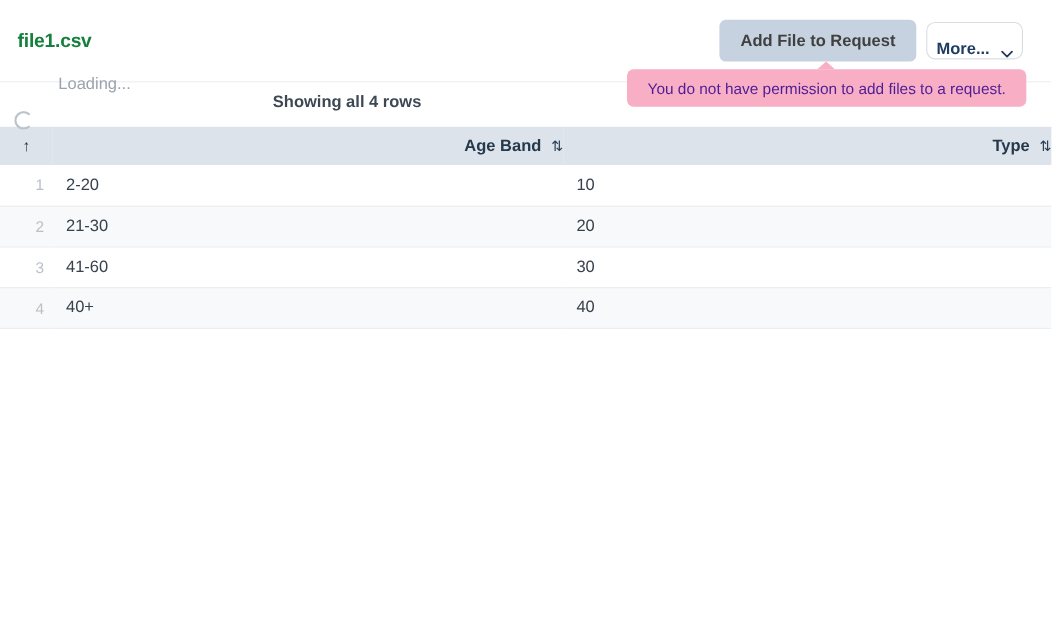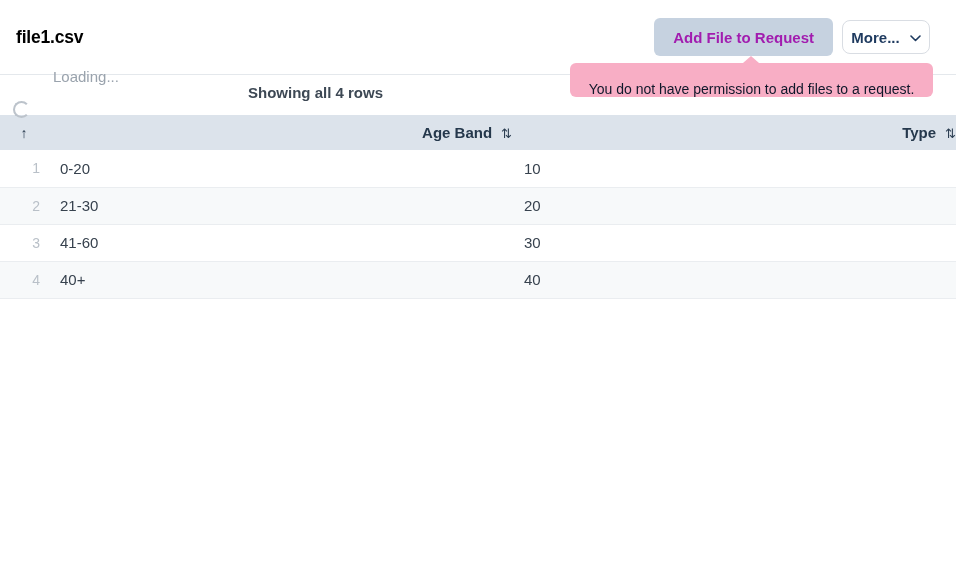--- a/index.html
+++ b/index.html
@@ -16,28 +16,28 @@
     display: flex;
     align-items: center;
     height: 75px;
     padding: 0 26px 0 16px;
     border-bottom: 1px solid #e4e8ec;
     background: #ffffff;
   }
   .file-title {
     font-size: 17.5px;
     font-weight: 700;
-    color: #000000;
+    color: #15803d;
     letter-spacing: -0.2px;
     margin-right: auto;
     text-align: right;
   }
   .btn-add {
     background: #c6d2e0;
-    color: #a21caf;
+    color: #404040;
     font-family: inherit;
     font-size: 15px;
     font-weight: 600;
     border: none;
     border-radius: 6px;
     height: 38px;
     padding: 0 19px;
     cursor: pointer;
   }
   .btn-more {
@@ -45,43 +45,43 @@
     color: #1e3a5f;
     font-family: inherit;
     font-size: 15px;
     font-weight: 600;
     border: 1px solid #d9dde3;
     border-radius: 8px;
     height: 34px;
     width: 88px;
     margin-left: 9px;
     display: flex;
-    align-items: center;
+    align-items: flex-end;
     justify-content: center;
     gap: 10px;
     cursor: pointer;
   }
   .chevron { display: inline-block; margin-top: 2px; }
 
   
   .tooltip {
     position: absolute;
     left: 570px;
     top: 63px;
     width: 363px;
     height: 34px;
     background: #f8aec5;
     border-radius: 6px;
     display: flex;
-    align-items: flex-end;
+    align-items: center;
     justify-content: center;
     z-index: 20;
     font-size: 14px;
     font-weight: 500;
-    color: #0f172a;
+    color: #4c1d95;
     white-space: nowrap;
   }
   .tooltip-arrow {
     position: absolute;
     top: -7px;
     left: 173px;
     width: 0; height: 0;
     border-left: 8px solid transparent;
     border-right: 8px solid transparent;
     border-bottom: 7px solid #f8aec5;
@@ -231,21 +231,21 @@
           <span>Age Band</span><span class="sort-icon">⇅</span>
         </th>
         <th>
           <span>Type</span><span class="sort-icon">⇅</span>
         </th>
       </tr>
     </thead>
     <tbody>
       <tr>
         <td class="idx">1</td>
-        <td>0-20</td>
+        <td>2-20</td>
         <td>10</td>
       </tr>
       <tr>
         <td class="idx">2</td>
         <td>21-30</td>
         <td>20</td>
       </tr>
       <tr>
         <td class="idx">3</td>
         <td>41-60</td>

